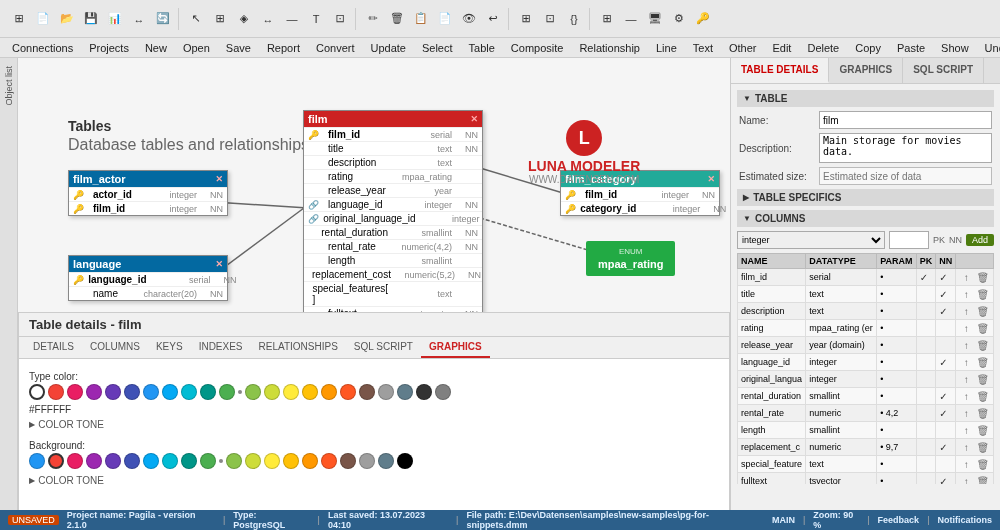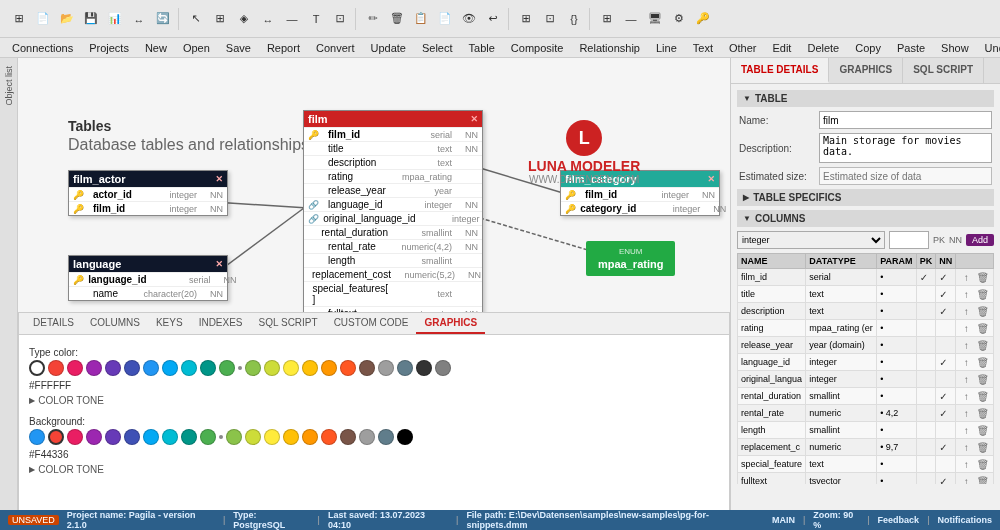--- a/index.html
+++ b/index.html
@@ -206,21 +206,21 @@
     }
     .add-col-input {
       width: 40px;
       height: 18px;
       font-size: 9px;
       border: 1px solid #aaa;
     }
     .add-btn {
       padding: 1px 6px;
       font-size: 9px;
-      background: #701a75;
+      background: #4d7c0f;
       color: white;
       border: none;
       cursor: pointer;
       border-radius: 2px;
     }
 
     .icon-btn-sm {
       width: 14px; height: 14px;
       background: transparent;
       border: none;
@@ -245,21 +245,21 @@
       text-align: center;
       padding: 2px 4px;
       font-weight: 700;
       font-size: 11px;
       display: flex;
       align-items: center;
       justify-content: space-between;
     }
     .db-table-header.red { background: #cc2222; }
     .db-table-header.teal { background: #22aa99; }
-    .db-table-header.blue { background: #0f172a; }
+    .db-table-header.blue { background: #0369a1; }
 
     .db-table-header .close-x {
       font-size: 9px; cursor: pointer; color: #ffaaaa;
     }
     .db-table-row {
       display: flex;
       align-items: center;
       padding: 1px 4px;
       border-top: 1px solid #eee;
       gap: 4px;
@@ -686,27 +686,28 @@
     <div class="luna-logo" style="top:62px; left:510px;">
       <div class="luna-icon">L</div>
       <div class="luna-name">LUNA MODELER</div>
       <div class="luna-sub">WWW.DATENSEN.COM</div>
     </div>
 
     <div class="canvas-section-title" style="top:262px; left:50px;">Other database objects</div>
     <div class="canvas-section-sub" style="top:280px; left:50px;">Functions, enums, views etc.</div>
 
     <div id="bottom-panel" style="bottom:0; left:0; width:100%; height:198px;">
+      <div class="bp-title-bar">Table details - film</div>
       <div class="bp-tabs">
         <span class="bp-tab">DETAILS</span>
         <span class="bp-tab">COLUMNS</span>
         <span class="bp-tab">KEYS</span>
         <span class="bp-tab">INDEXES</span>
+        <span class="bp-tab">RELATIONSHIPS</span>
         <span class="bp-tab">SQL SCRIPT</span>
-        <span class="bp-tab">CUSTOM CODE</span>
         <span class="bp-tab active">GRAPHICS</span>
       </div>
       <div class="bp-content">
 
         <div style="display:flex; align-items:flex-start; gap:10px;">
           <div style="min-width:90px;">
             <div class="color-label">Type color:</div>
 
             <div class="color-row" id="text-color-swatches">
                 <span class="color-swatch selected" title="#FFFFFF" style="background: rgb(255, 255, 255);"></span>
@@ -760,21 +761,20 @@
                 <span class="color-swatch" title="#CDDC39" style="background: rgb(205, 220, 57);"></span>
                 <span class="color-swatch" title="#FFEB3B" style="background: rgb(255, 235, 59);"></span>
                 <span class="color-swatch" title="#FFC107" style="background: rgb(255, 193, 7);"></span>
                 <span class="color-swatch" title="#FF9800" style="background: rgb(255, 152, 0);"></span>
                 <span class="color-swatch" title="#FF5722" style="background: rgb(255, 87, 34);"></span>
                 <span class="color-swatch" title="#795548" style="background: rgb(121, 85, 72);"></span>
                 <span class="color-swatch" title="#9E9E9E" style="background: rgb(158, 158, 158);"></span>
                 <span class="color-swatch" title="#607D8B" style="background: rgb(96, 125, 139);"></span>
                 <span class="color-swatch" title="#000000" style="background: rgb(0, 0, 0);"></span>
               </div>
-            <div class="color-label">#F44336</div>
             <div class="tone-row">
               <span class="arrow">▶</span>
               <span>COLOR TONE</span>
             </div>
           </div>
         </div>
       </div>
     </div>
 
     <button style="position:absolute; bottom:0; right:0; padding:2px 8px; font-size:10px; background:#4488cc; color:white; border:none; cursor:pointer; height:20px;">Add diagram</button>

